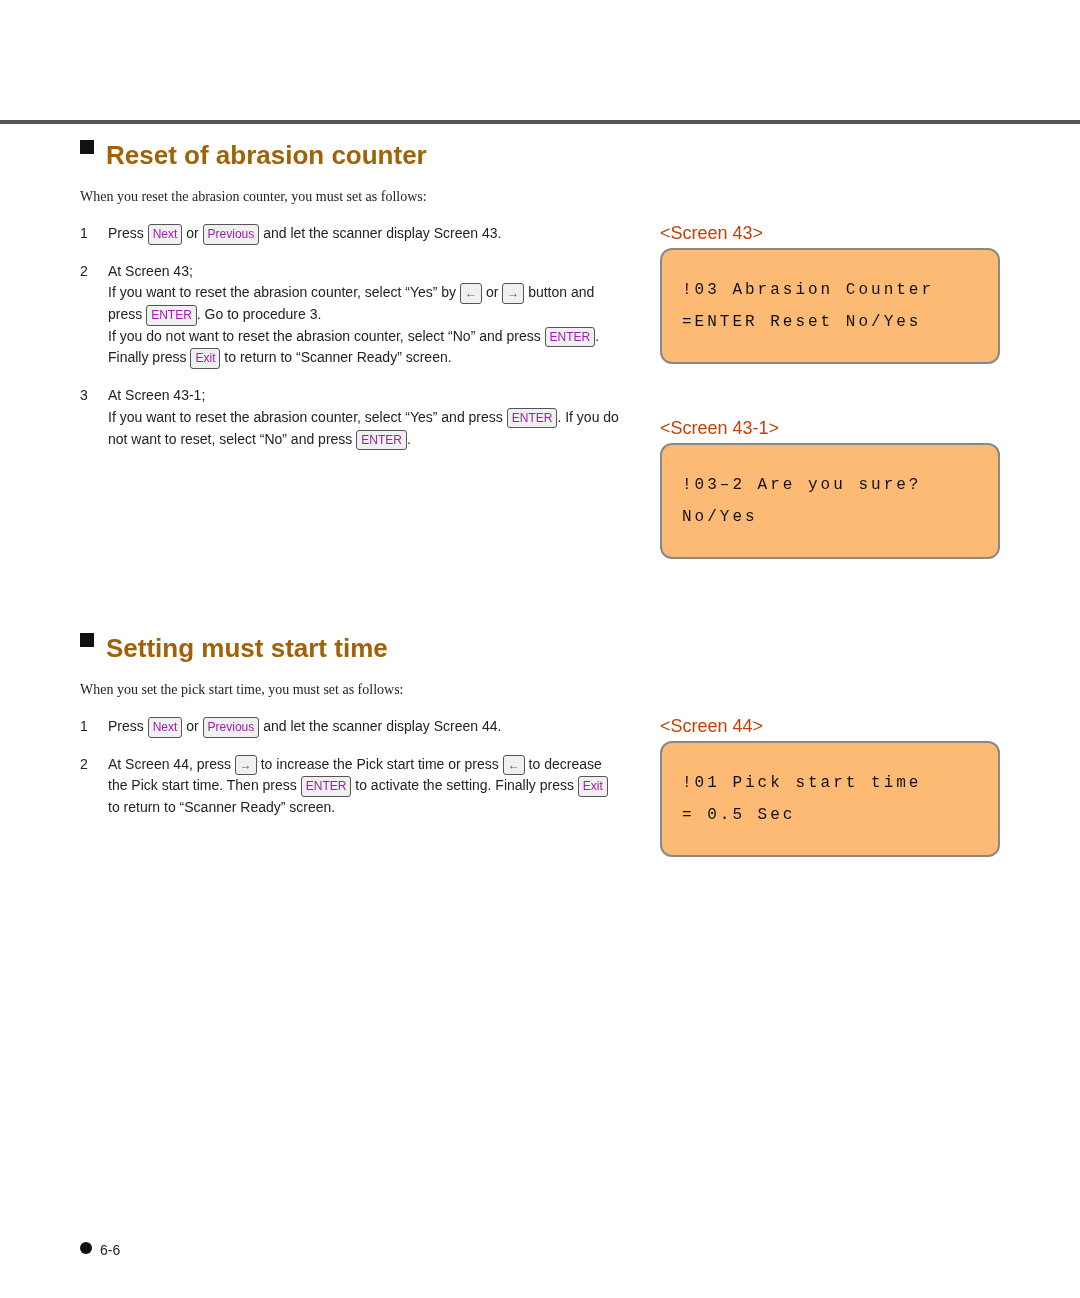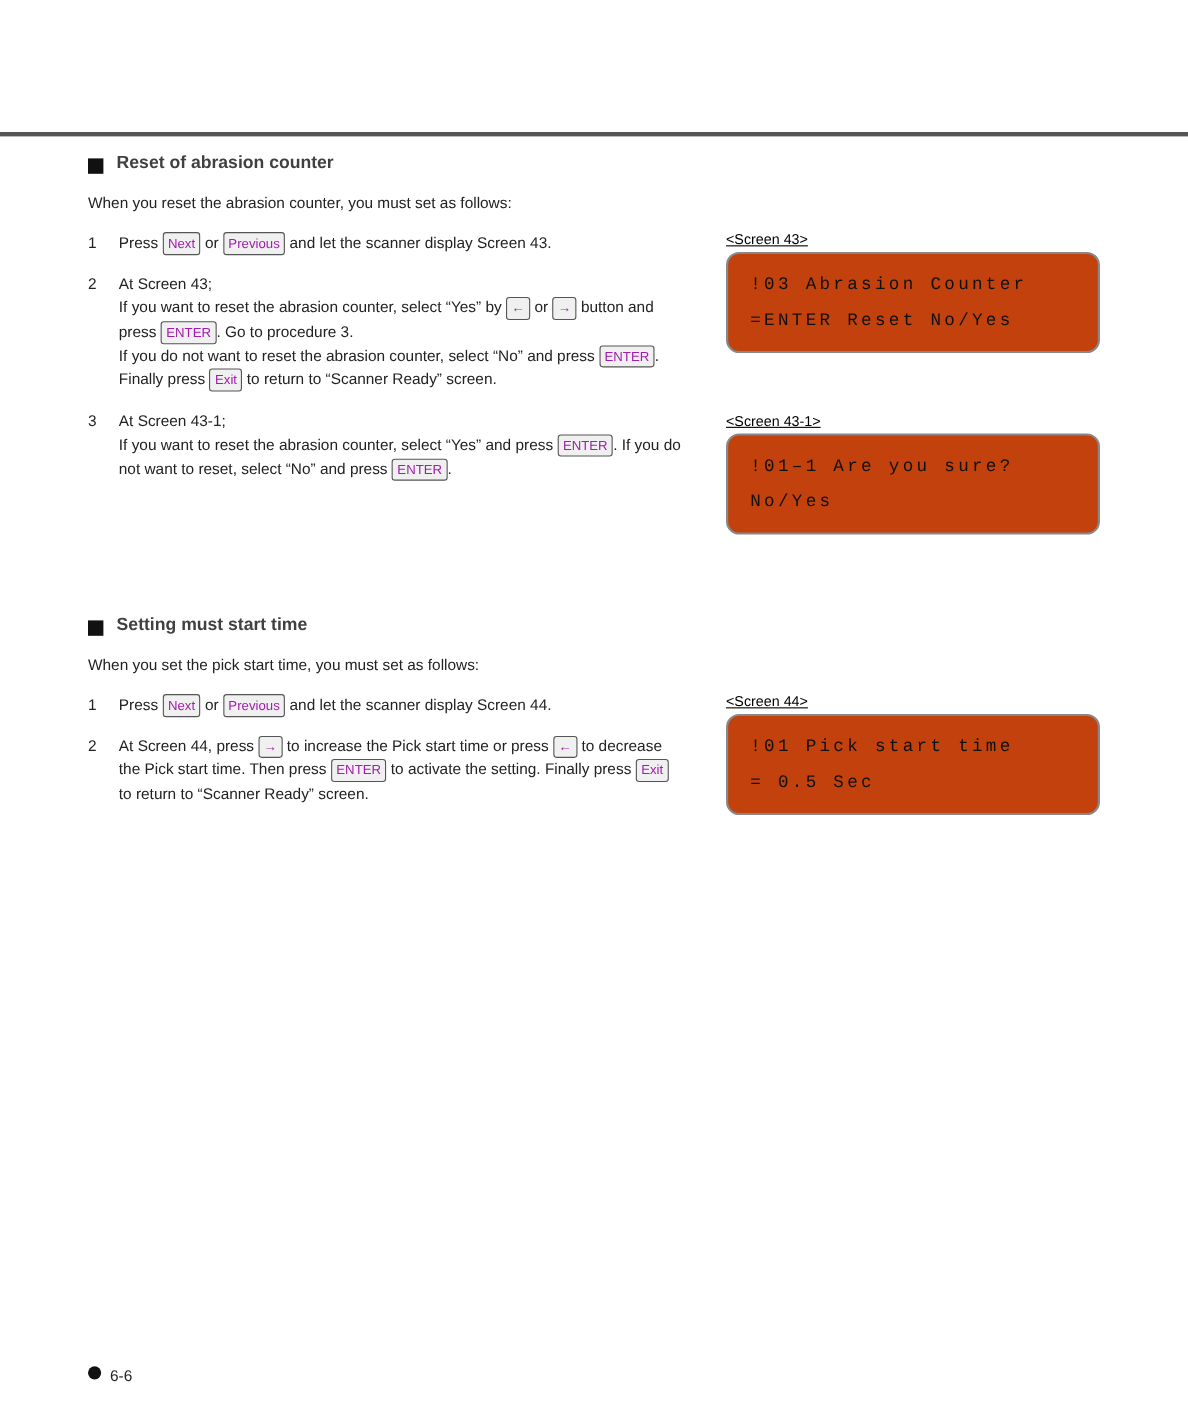--- a/index.html
+++ b/index.html
@@ -27,40 +27,41 @@
       left: 0;
     }
 
     .page-content {
       padding: 140px 80px 60px 80px;
     }
 
     
     .section-title {
       display: flex;
-      align-items: flex-end;
+      align-items: flex-start;
       gap: 12px;
-      font-size: 16px;
+      font-size: 26px;
       font-weight: bold;
       margin-bottom: 18px;
-      color: #404040;
+      color: #a16207;
     }
 
     .section-square {
       width: 14px;
       height: 14px;
       background: #111111;
       display: inline-block;
       flex-shrink: 0;
     }
 
     .section-intro {
       font-size: 14px;
       margin-bottom: 18px;
       color: #222;
+      font-family: Liberation Serif, serif;
     }
 
     
     .steps-area {
       display: flex;
       gap: 40px;
       margin-bottom: 20px;
     }
 
     .steps-left {
@@ -103,31 +104,30 @@
       font-family: Arial, Helvetica, sans-serif;
       white-space: nowrap;
     }
 
     
     .screen-container {
       margin-bottom: 24px;
     }
 
     .screen-label {
-      font-size: 13px;
-      color: #000000;
+      font-size: 18px;
+      color: #c2410c;
       margin-bottom: 4px;
-      text-decoration: underline;
     }
 
     .screen-box {
-      background: #c2410c;
+      background: #fdba74;
       border: 2px solid #888;
       border-radius: 12px;
-      padding: 12px 20px;
+      padding: 24px 20px;
       font-family: 'Courier New', Courier, monospace;
       font-size: 16px;
       letter-spacing: 3px;
       line-height: 2;
       color: #111;
     }
 
     .screen-box .line {
       display: block;
     }
@@ -213,21 +213,21 @@
             <div class="screen-label">&lt;Screen 43&gt;</div>
             <div class="screen-box">
               <span class="line">!03  Abrasion Counter</span>
               <span class="line">=ENTER  Reset  No/Yes</span>
             </div>
           </div>
 
           <div class="screen-container">
             <div class="screen-label">&lt;Screen 43-1&gt;</div>
             <div class="screen-box">
-              <span class="line">!01–1  Are  you  sure?</span>
+              <span class="line">!03–2  Are  you  sure?</span>
               <span class="line">       No/Yes</span>
             </div>
           </div>
 
         </div>
       </div>
     </div>
   </div>
 
   <div class="section-separator"></div>

